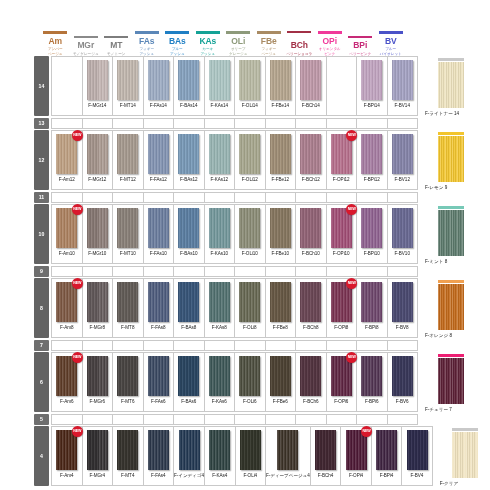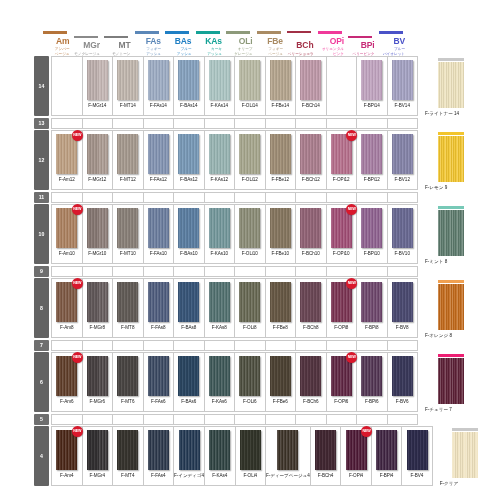--- a/index.html
+++ b/index.html
@@ -20,21 +20,21 @@
   
   .header{
     position:absolute;
     left:40px; top:16px;
     width:446px; height:40px;
     display:flex;
     align-items:flex-end;
   }
   .hcell{
     flex:0 0 30.5px;
-    text-align:right;
+    text-align:center;
     padding:0 1px;
     box-sizing:border-box;
   }
   .hcell.control{flex:0 0 58px;}
   .hbar{
     height:2.5px;
     width:24px;
     margin:0 auto 3px auto;
     background:#888;
   }

